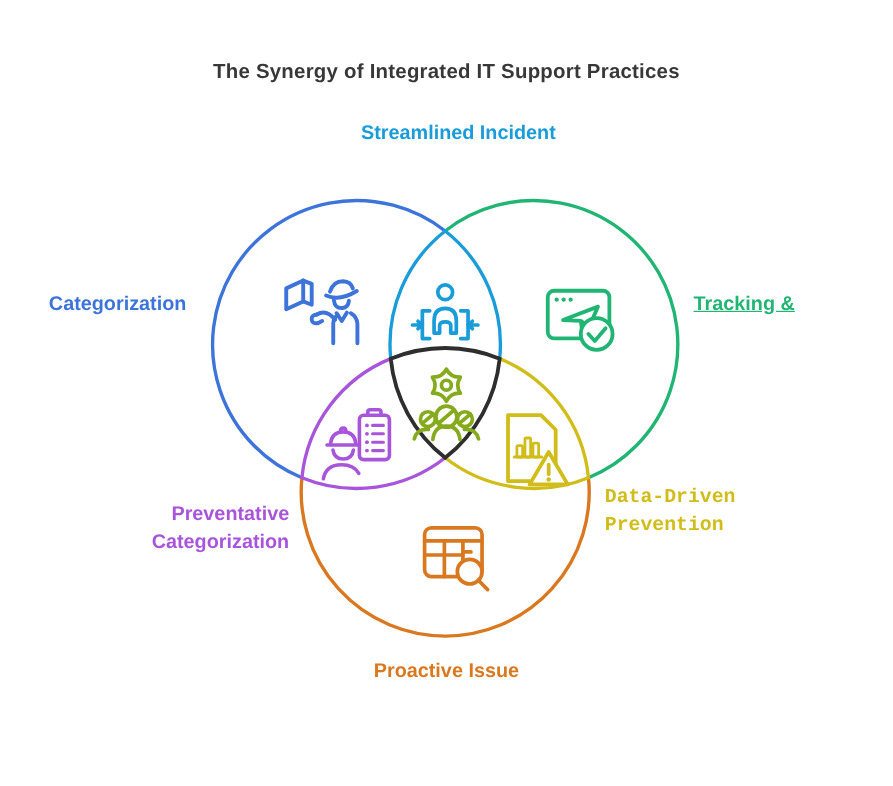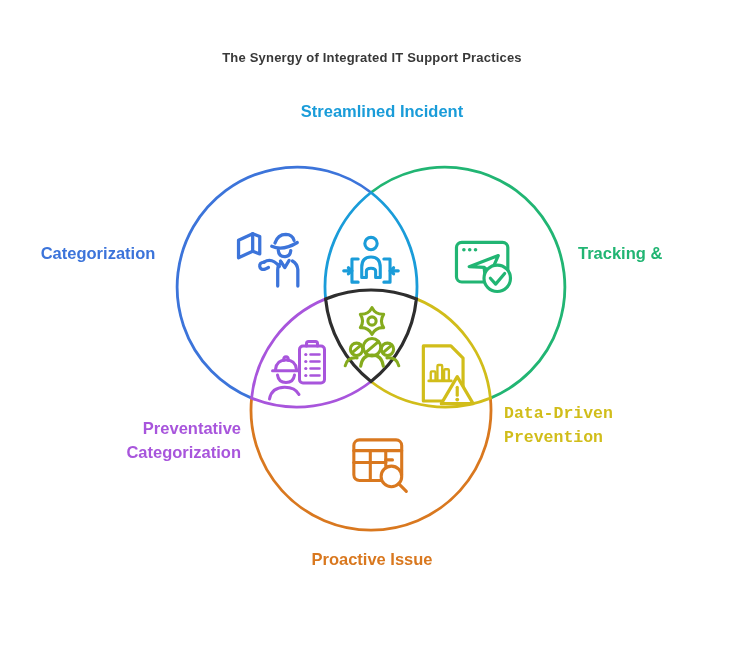--- a/index.html
+++ b/index.html
@@ -1,26 +1,26 @@
 <!DOCTYPE html>
 <html><head>
 <meta charset="utf-8">
 <style>
   html,body{margin:0;padding:0;background:#ffffff;}
   .stage{position:relative;width:744px;height:655px;background:#ffffff;overflow:hidden;
          font-family:"Liberation Sans",sans-serif;}
   .venn{position:absolute;left:0;top:0;}
   .title{position:absolute;left:0;right:0;top:50px;text-align:center;
-         font-size:13px;font-weight:700;color:#383838;letter-spacing:.2px;}
+         font-size:17px;font-weight:700;color:#383838;letter-spacing:.2px;}
   .label{position:absolute;font-size:16.5px;font-weight:700;line-height:24px;white-space:nowrap;}
   .label .line{display:block;}
   .lc{left:0;right:0;text-align:center;}
   .c-cyan{color:#1a9cd9;margin-left:20px;}
   .c-blue{color:#3c74da;}
-  .c-green{color:#21b573;}
+  .c-green{color:#21b573;text-decoration:underline;}
   .c-purple{color:#a855dc;}
   .c-yellow{color:#d1bd1a;font-family:Liberation Mono, monospace;}
   .c-orange{color:#d9781f;}
   .icon{position:absolute;}
 </style>
 </head>
 <body>
 
 <div class="stage">
 

